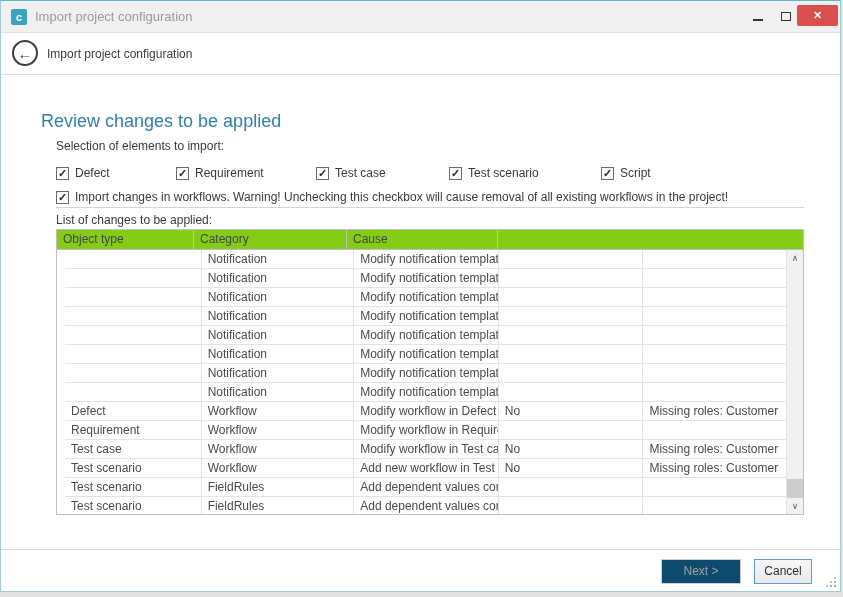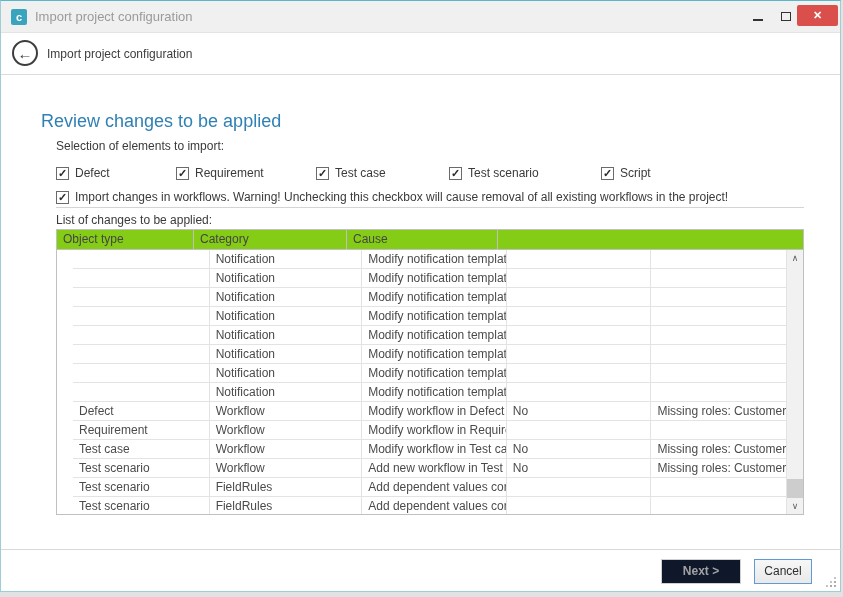--- a/index.html
+++ b/index.html
@@ -38,38 +38,38 @@
 
   .divider1 { position:absolute; left:55px; top:206px; width:748px; height:1px; background:#d4d4d4; }
   .list-label { position:absolute; left:55px; top:212px; font-size:12px; color:#3a3a3a; }
 
   
   .grid { position:absolute; left:55px; top:228px; width:748px; height:286px; border:1px solid #c0c0c0; background:#fff; }
   .ghead { position:absolute; left:0; top:0; right:0; height:20px; display:flex; border-bottom:1px solid #c0c0c0; background:#84cc16; }
   .ghead .hcell { height:20px; line-height:19px; font-size:12px; color:#454545; padding-left:6px;
                   border-right:1px solid #c0c0c0; white-space:nowrap; overflow:hidden; }
   .ghead .hcell:last-child { border-right:none; }
-  .gbody { position:absolute; left:16px; top:20px; width:729px; height:264px; overflow:hidden; }
+  .gbody { position:absolute; left:8px; top:20px; width:729px; height:264px; overflow:hidden; }
   .trow { display:flex; height:19px; border-bottom:1px solid #e3e3e3; background:#fff; }
   .tcell { height:19px; line-height:18px; font-size:12px; color:#4b4b4b; padding-left:6px;
            border-right:1px solid #e3e3e3; white-space:nowrap; overflow:hidden; }
   .c0 { width:137px; } .c1 { width:153px; } .c2 { width:145px; } .c3 { width:145px; } .c4 { width:151px; }
   .c5 { width:17px; padding:0; }
 
   
   .vscroll { position:absolute; right:0; top:20px; width:17px; height:264px; background:#f1f1f1; border-left:1px solid #e3e3e3; }
   .scroll-arrow { position:absolute; left:0; width:16px; height:16px; text-align:center; font-size:9px; color:#5f5f5f; line-height:16px; }
   .scroll-up { top:0; }
   .scroll-down { bottom:0; }
   .scroll-thumb { position:absolute; left:0; top:229px; width:16px; height:19px; background:#cdcdcd; }
 
   
   .footer-divider { position:absolute; left:0; top:548px; width:841px; height:1px; background:#d8d8d8; }
   .btn { position:absolute; top:558px; height:25px; font-size:12px; text-align:center; line-height:23px; }
-  .btn-next { left:660px; width:80px; background:#0f172a; border:1px solid #d0d0d0; color:#a2a2a2;font-weight:bold; }
+  .btn-next { left:660px; width:80px; background:#0c4a6e; border:1px solid #d0d0d0; color:#a2a2a2; }
   .btn-cancel { left:753px; width:58px; background:linear-gradient(#f7f7f7,#e9e9e9); border:1px solid #5e9bd3; color:#2e2e2e; }
 
   .grip { position:absolute; right:4px; bottom:4px; width:2px; height:2px; background:#ababab;
           box-shadow: -4px 0 #ababab, -8px 0 #c4c4c4, 0 -4px #ababab, -4px -4px #c4c4c4, 0 -8px #c4c4c4; }
 </style>
 </head>
 <body>
 
 <div class="window">
 

